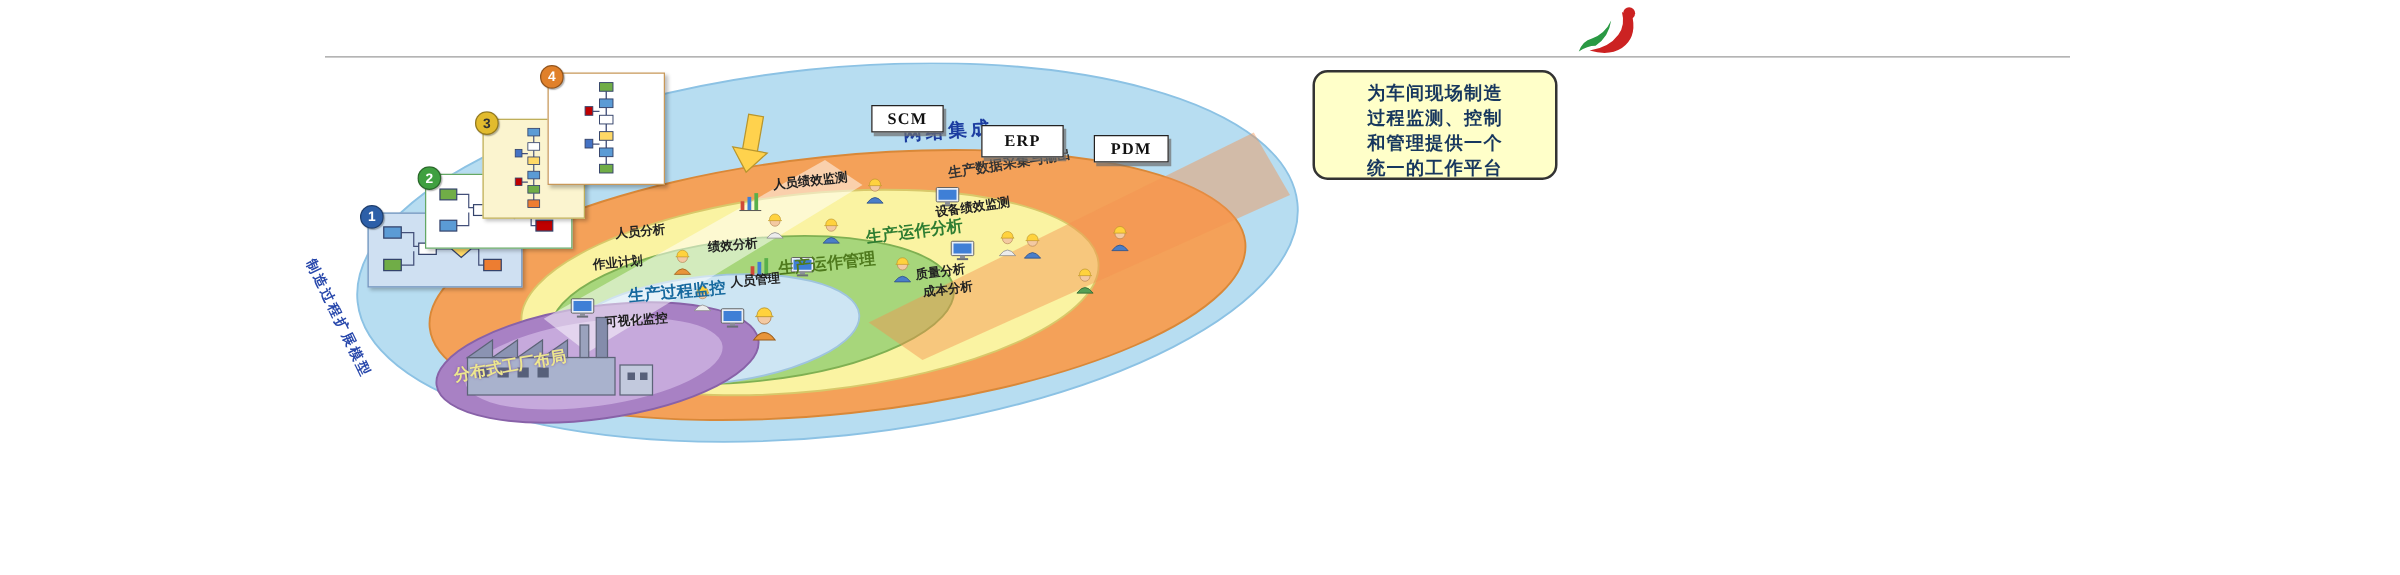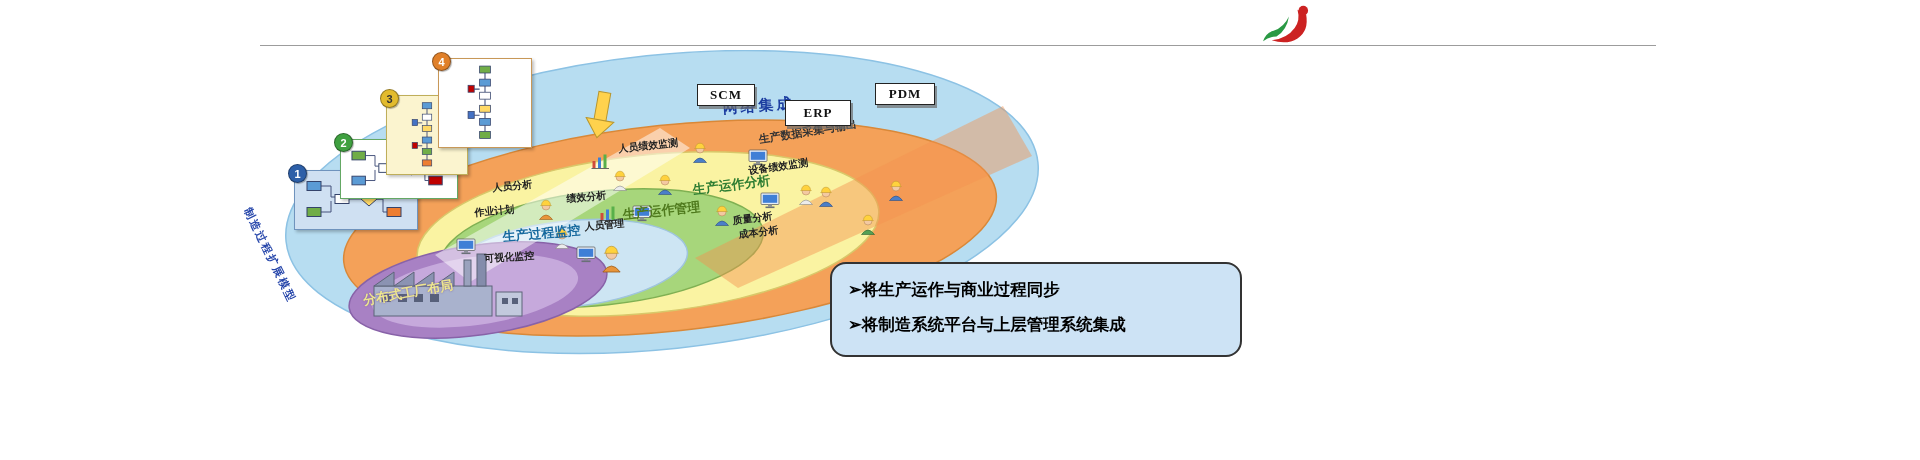--- a/index.html
+++ b/index.html
@@ -58,21 +58,21 @@
       <path d="M316 70 h28 l-14 18 Z" fill="#ffd24d" stroke="#b8962e"></path>
     </g>
   </svg>
 
   <div class="sysbox" style="left:697px;top:84px;width:56px;height:20px">
     <span>SCM</span>
   </div>
   <div class="sysbox" style="left:785px;top:100px;width:64px;height:24px">
     <span>ERP</span>
   </div>
-  <div class="sysbox" style="left:875px;top:83px;width:58px;height:20px">
+  <div class="sysbox" style="left:875px;top:108px;width:58px;height:20px">
     <span>PDM</span>
   </div>
 
   <div class="lbl ring-lbl rot" style="left:722px;top:100px;font-size:15px;color:#1C3DA0;letter-spacing:3px;transform:rotate(-4deg)">网络集成</div>
   <div class="lbl ring-lbl rot" style="left:758px;top:134px;font-size:11px;color:#333;transform:rotate(-9deg)">生产数据采集与输出</div>
   <div class="lbl ring-lbl rot" style="left:692px;top:183px;font-size:13px;color:#2E7D32;transform:rotate(-7deg)">生产运作分析</div>
   <div class="lbl ring-lbl rot" style="left:622px;top:208px;font-size:13px;color:#4F7A1D;transform:rotate(-6deg)">生产运作管理</div>
   <div class="lbl ring-lbl rot" style="left:502px;top:230px;font-size:13px;color:#16699E;transform:rotate(-5deg)">生产过程监控</div>
   <div class="lbl ring-lbl rot" style="left:362px;top:294px;font-size:13px;color:#EDE78F;text-shadow:0 0 2px #7a5a9a;transform:rotate(-10deg)">分布式工厂布局</div>
   <div class="lbl ring-lbl rot" style="left:252px;top:206px;font-size:11px;color:#2747AB;letter-spacing:2px;transform:rotate(64deg)">制造过程扩展模型</div>
@@ -260,19 +260,21 @@
       <rect x="128" y="42" width="26" height="24" fill="#c2c9dd" stroke="#5d6478"></rect>
       <rect x="14" y="44" width="9" height="8" fill="#57607a"></rect>
         <rect x="30" y="44" width="9" height="8" fill="#57607a"></rect>
       <rect x="46" y="44" width="9" height="8" fill="#57607a"></rect>
         <rect x="62" y="44" width="9" height="8" fill="#57607a"></rect>
       <rect x="134" y="48" width="6" height="6" fill="#57607a"></rect>
         <rect x="144" y="48" width="6" height="6" fill="#57607a"></rect>
     </svg>
   </span>
 
-
-  <div class="callout callout-goals">
-    <div class="goal-line">➢将生产运作与商业过程同步</div>
-    <div class="goal-line">➢将制造系统平台与上层管理系统集成</div>
-  </div>
+  <div class="callout callout-platform">
+    <div>为车间现场制造</div>
+    <div>过程监测、控制</div>
+    <div>和管理提供一个</div>
+    <div>统一的工作平台</div>
+  </div>
+
 
 </div>
 
 </body></html>

